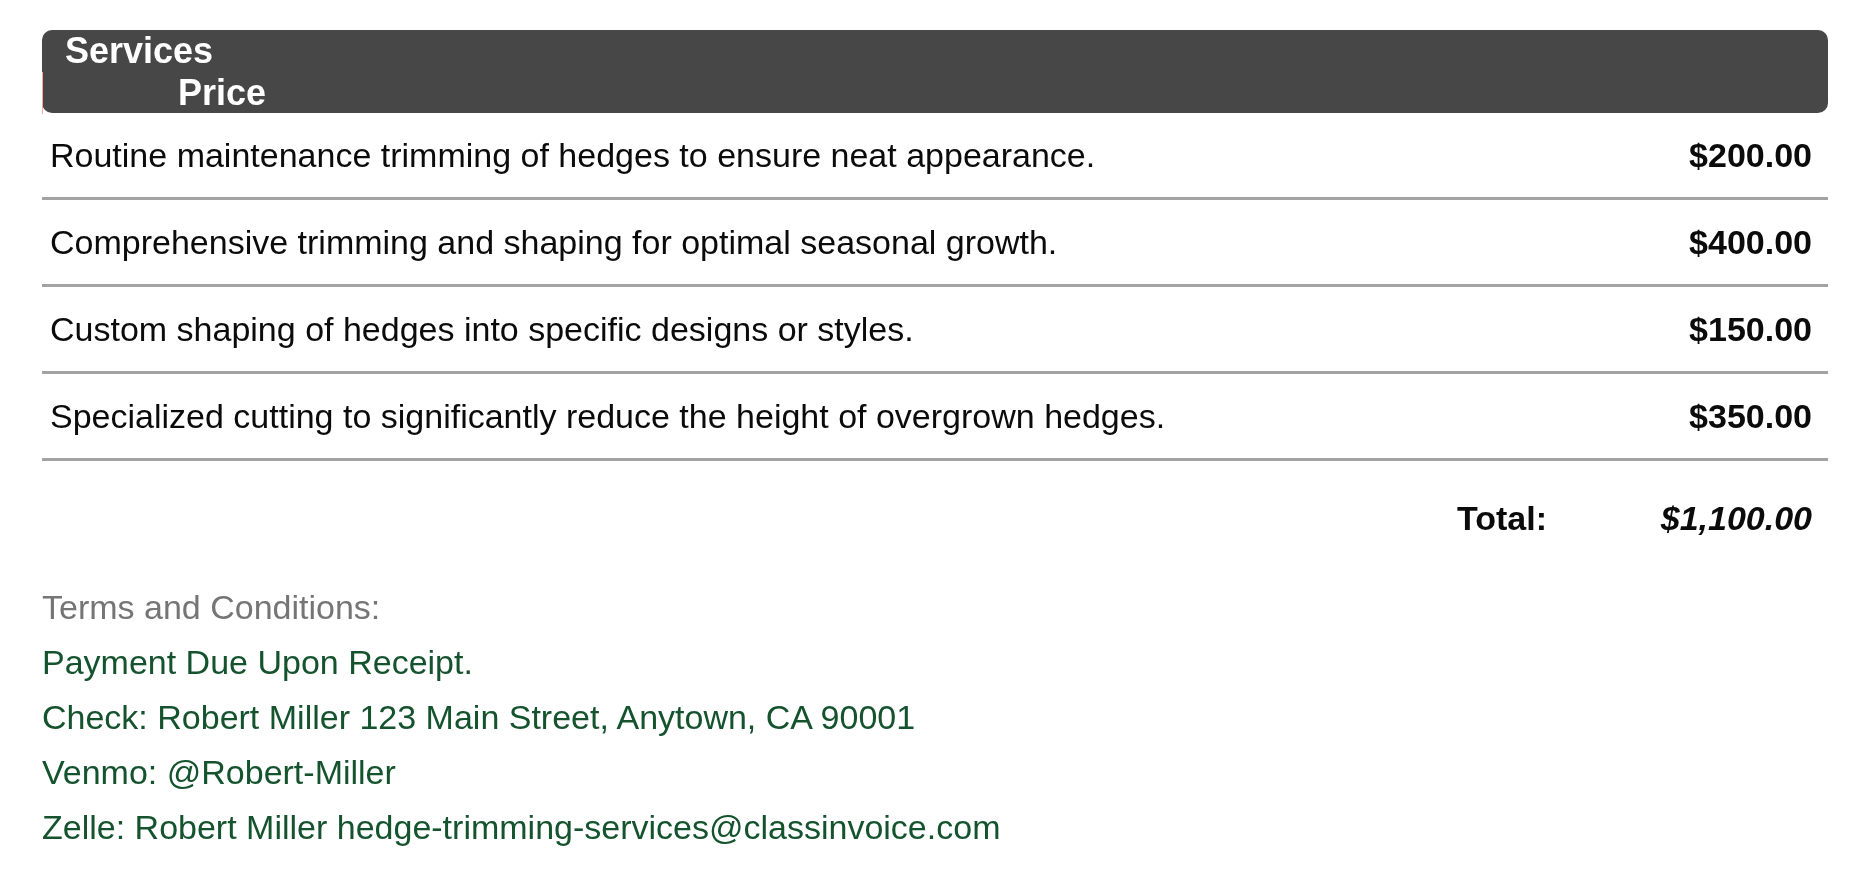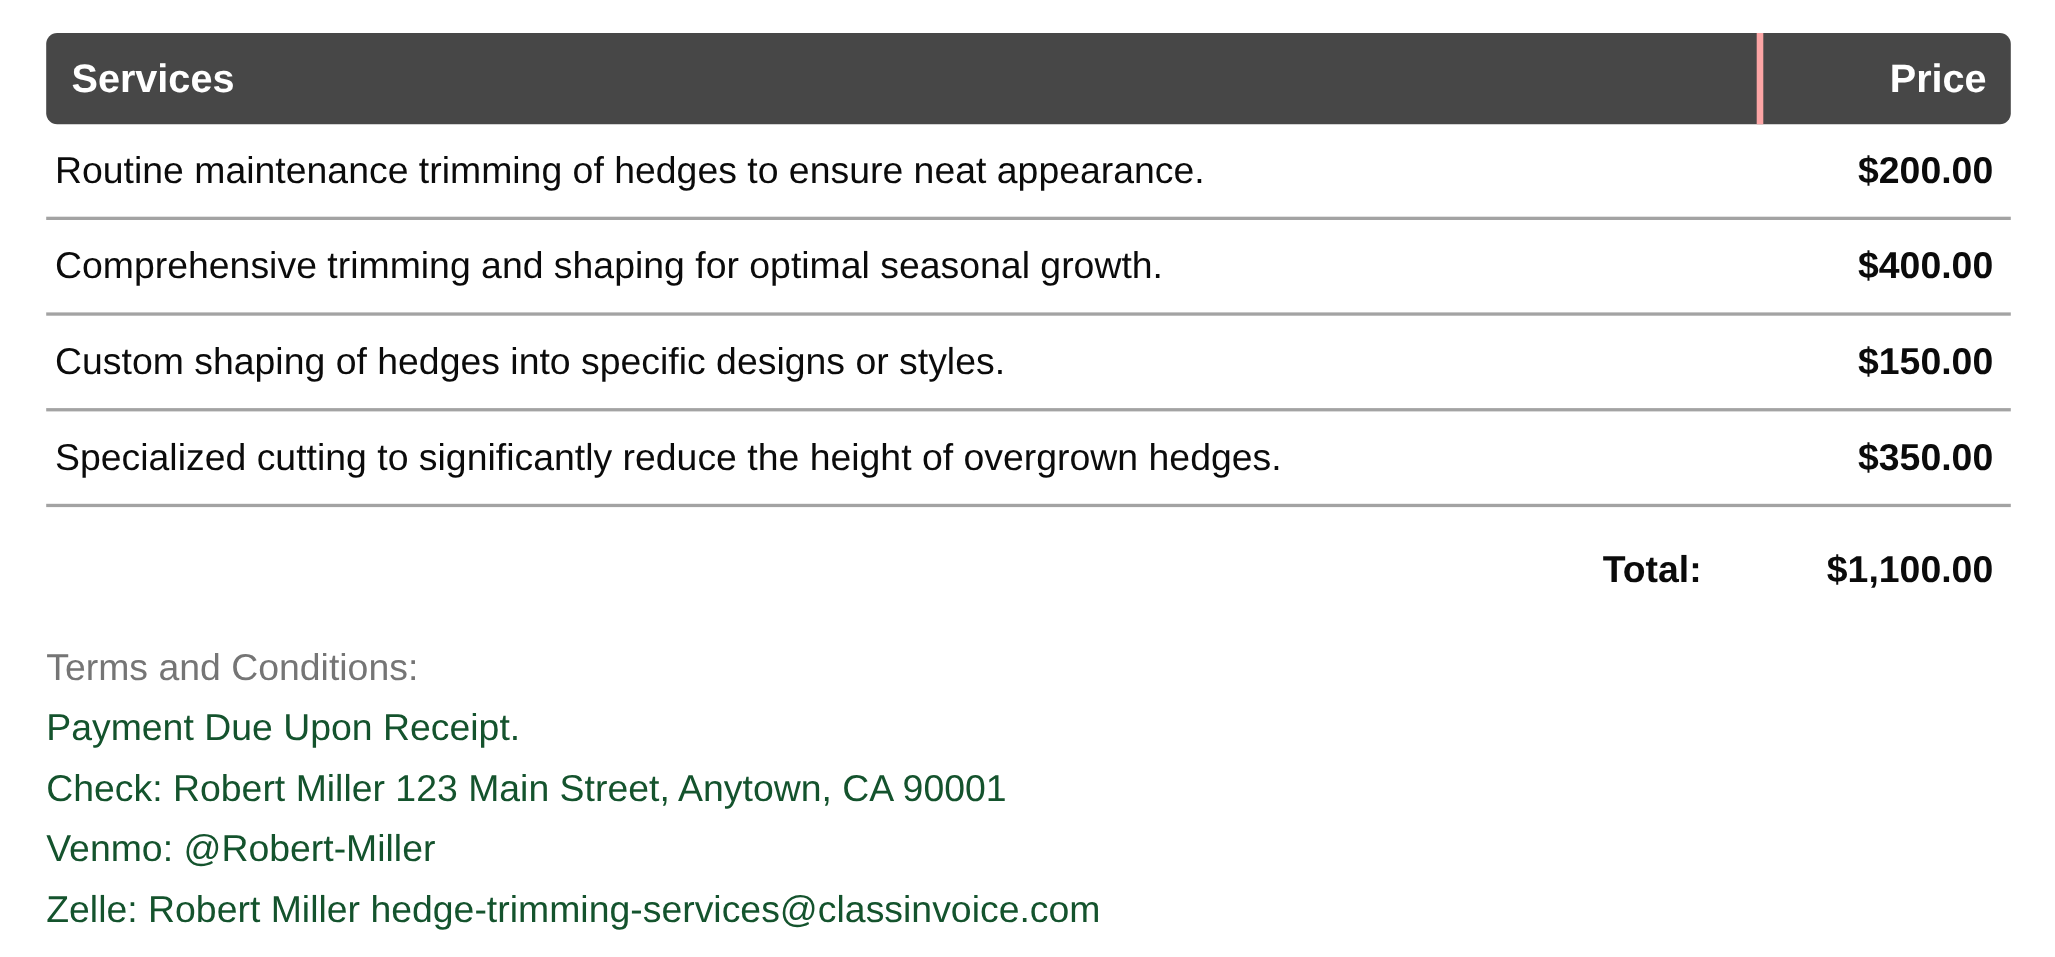--- a/index.html
+++ b/index.html
@@ -20,34 +20,36 @@
   
   .table-header {
     display: flex;
     align-items: stretch;
     height: 83px;
     background: #474747;
     border-radius: 10px;
     color: #ffffff;
     font-size: 36px;
     font-weight: 700;
+    flex-direction: column;
   }
   .th-service {
     flex: 1;
     display: flex;
     align-items: center;
     padding-left: 23px;
   }
   .th-price {
     width: 203px;
     display: flex;
     align-items: center;
     justify-content: flex-end;
     padding-right: 22px;
-    border-left: 6px solid #fca5a5;
+    border-left: 1px solid #fca5a5;
+    padding-left: 20px;
   }
   .service-row {
     display: flex;
     align-items: center;
     height: 84px;
     border-bottom: 3px solid #a3a3a3;
     font-size: 34px;
   }
   .cell-service {
     flex: 1;
@@ -71,20 +73,21 @@
   }
   .total-label {
     flex: 1;
     text-align: right;
     padding-right: 62px;
   }
   .total-value {
     width: 203px;
     text-align: right;
     padding-right: 16px;
+    font-style: italic;
   }
   
   .terms {
     margin-top: 42px;
     font-size: 34px;
     line-height: 55px;
   }
   .terms-title {
     color: #757575;
   }

